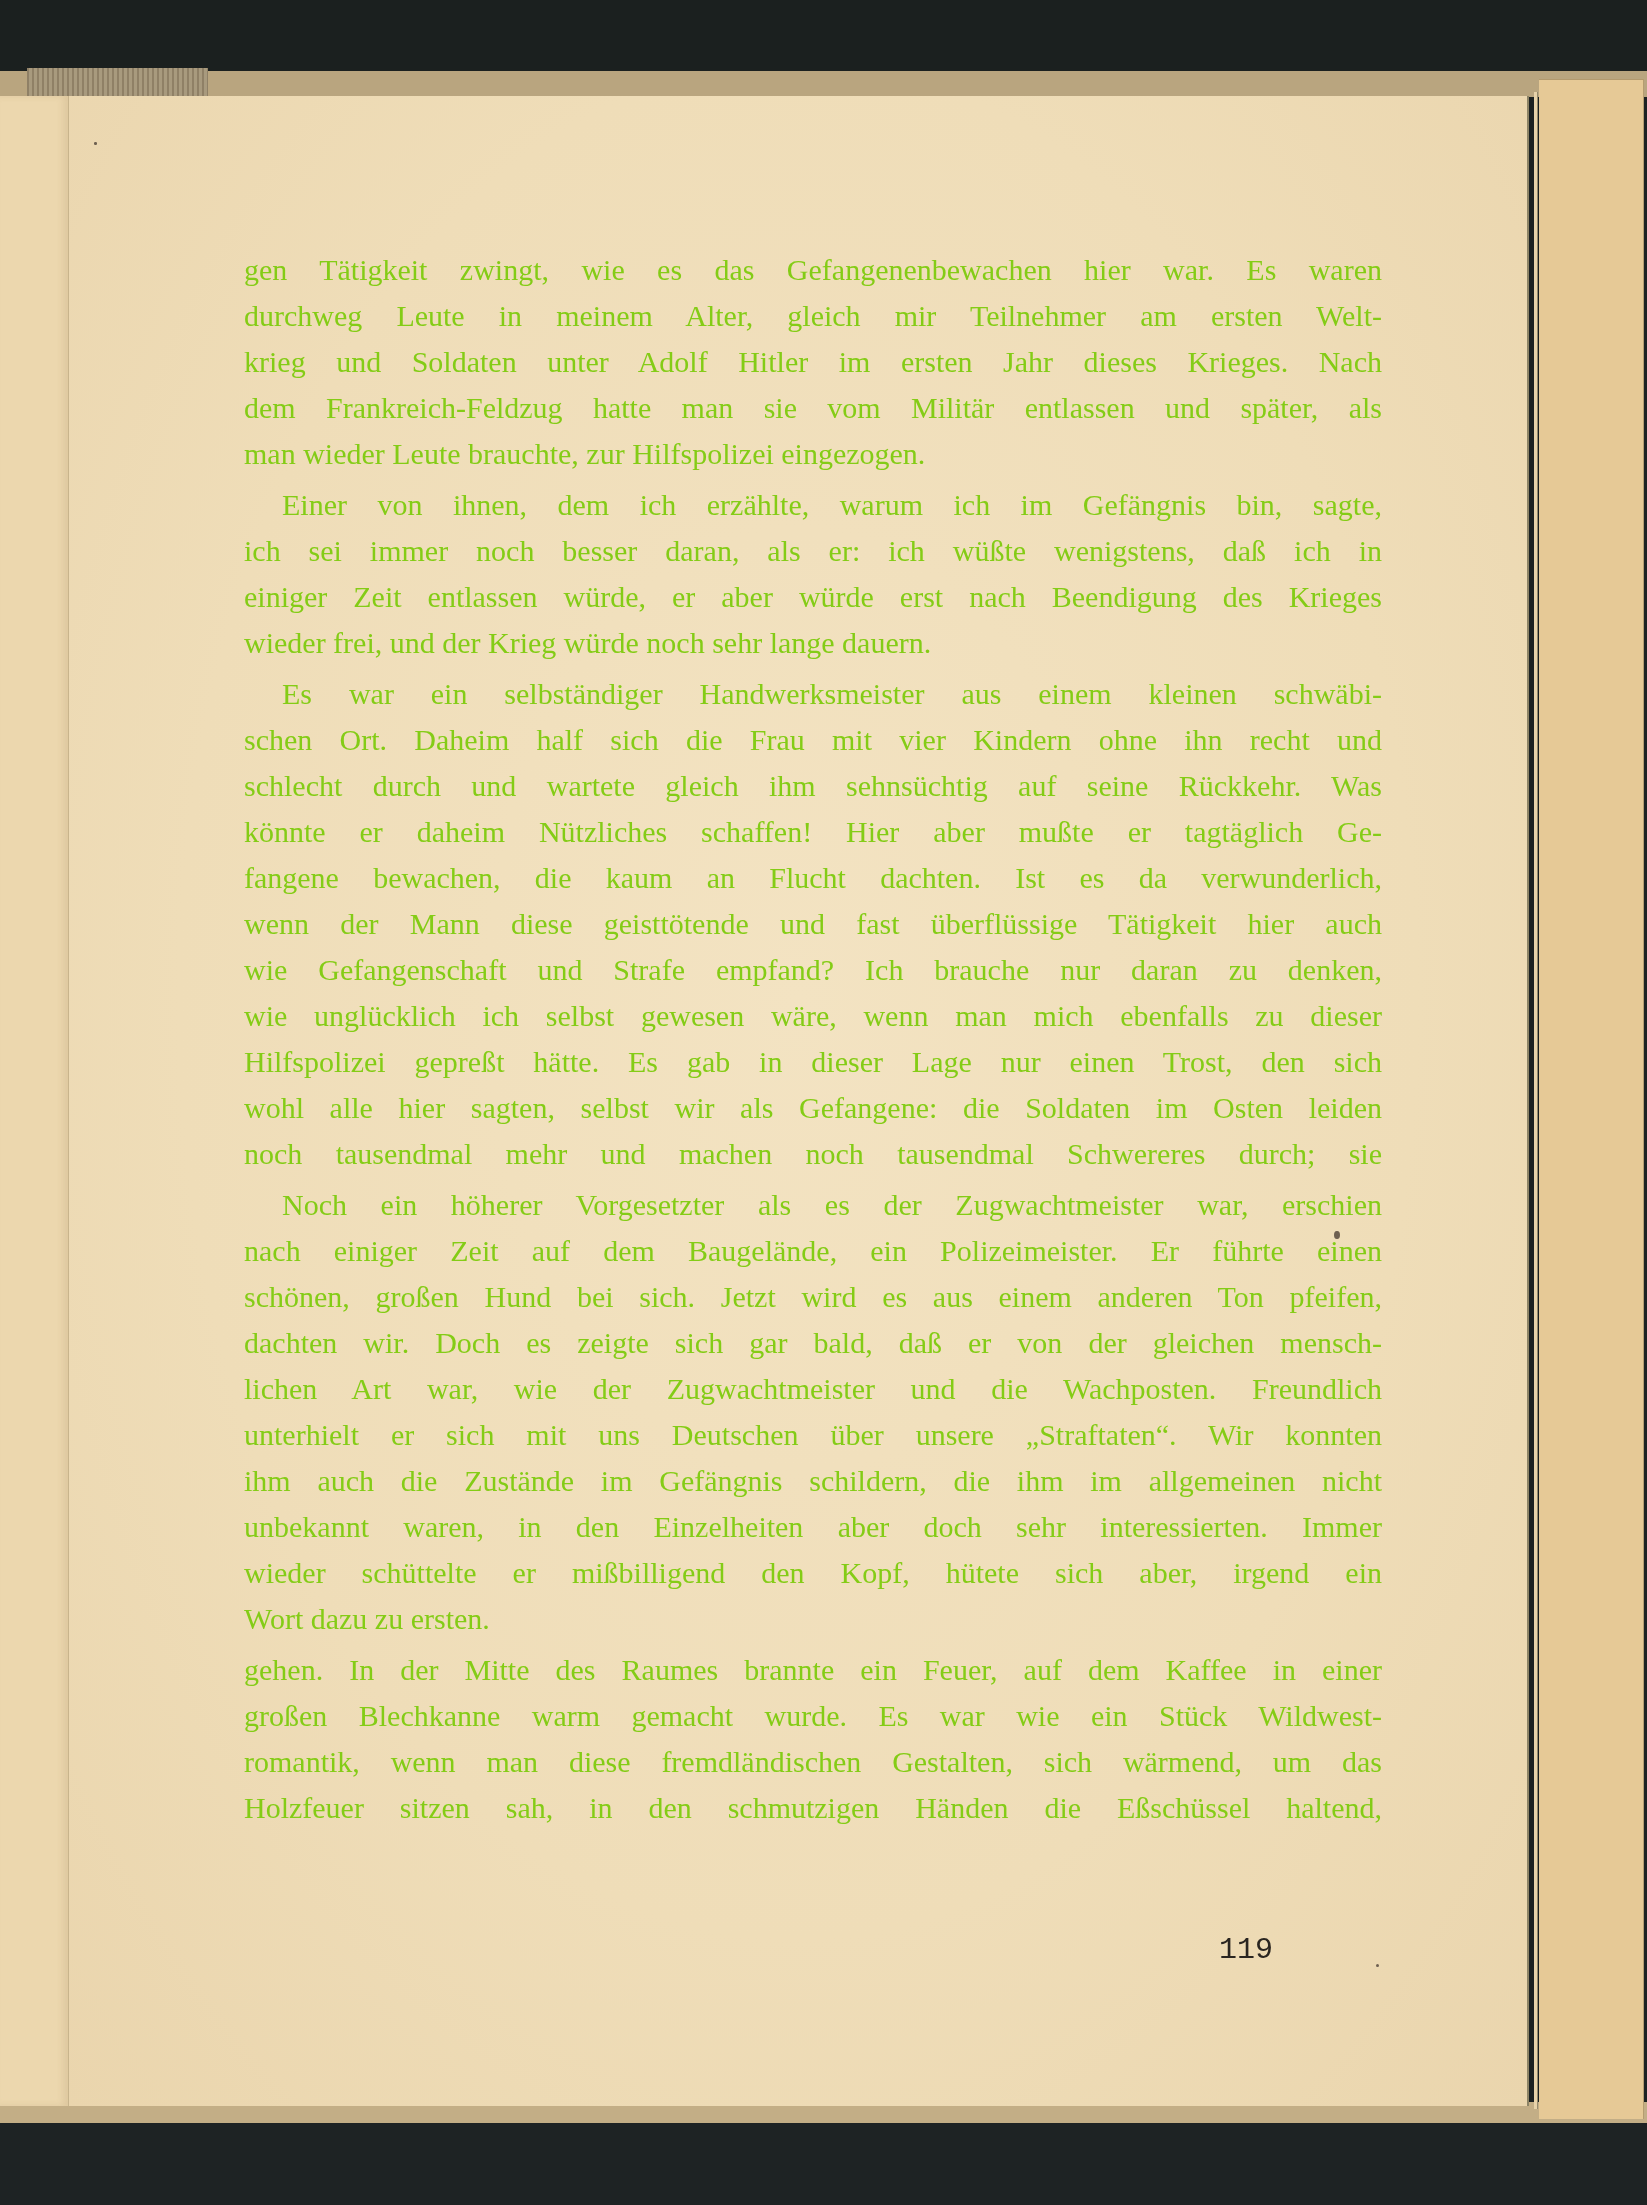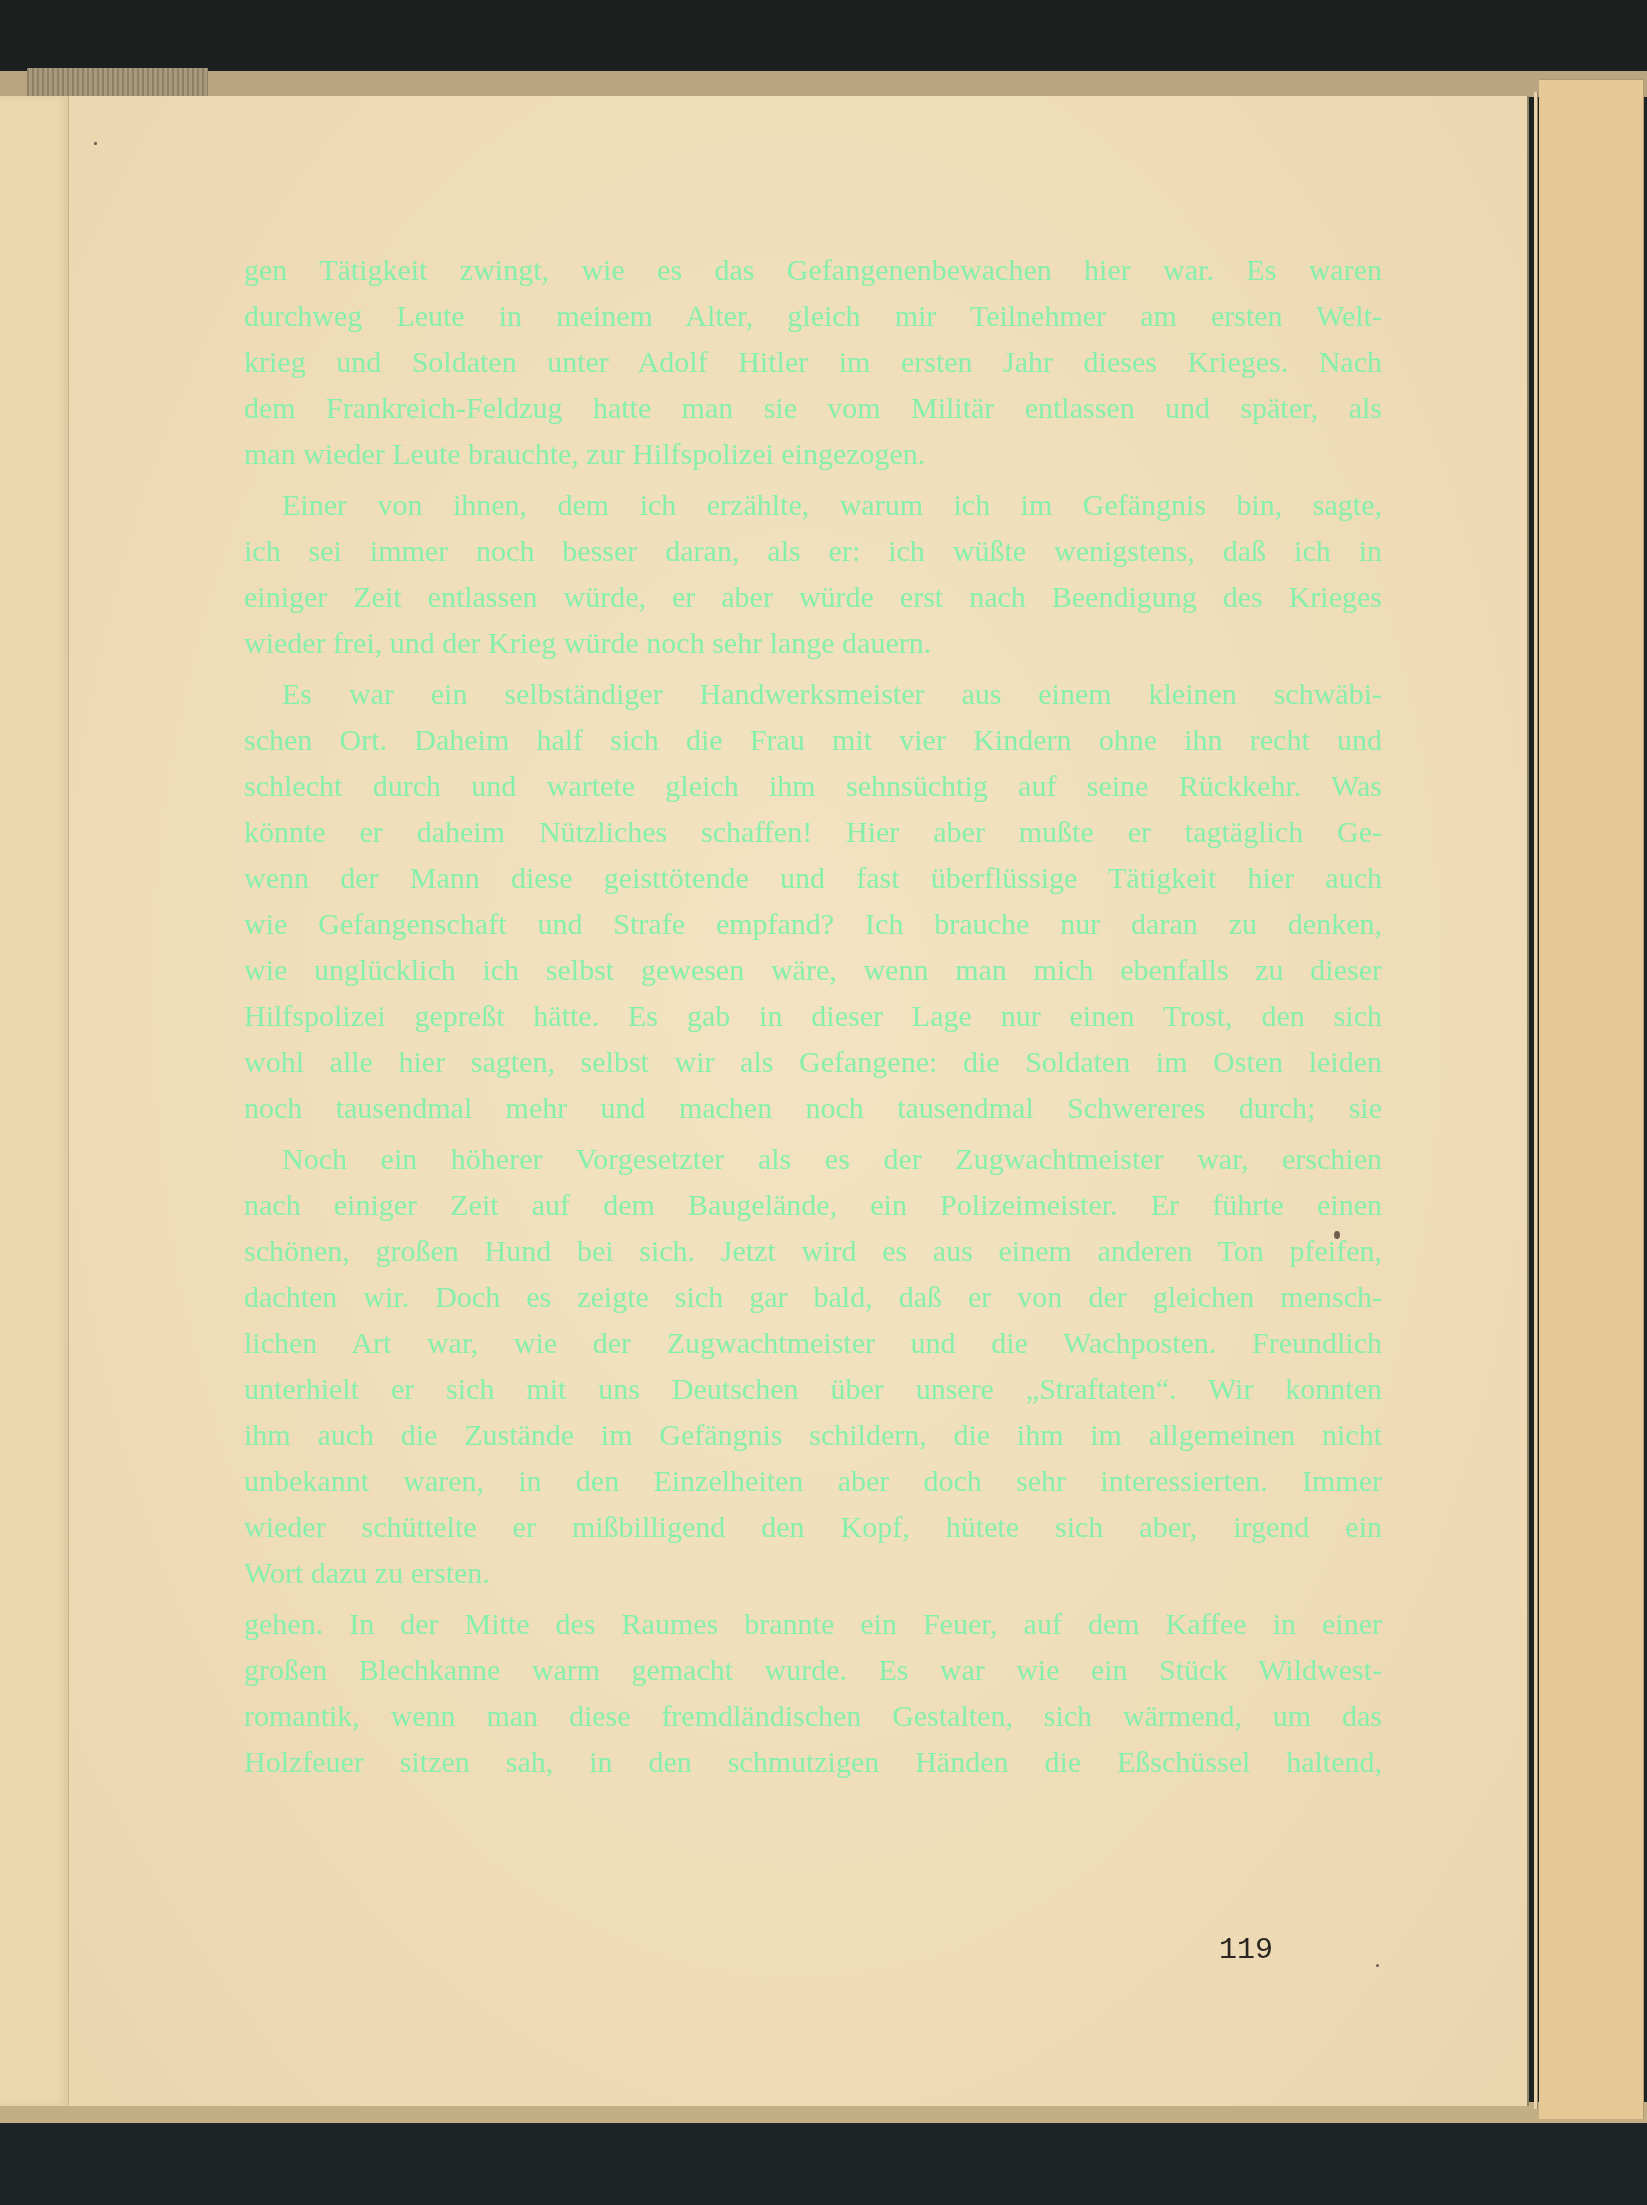--- a/index.html
+++ b/index.html
@@ -72,21 +72,21 @@
       left: 1539px; top: 79px;
       width: 104px; height: 2039px;
       background: #e6c996;
       border-top: 1.6px solid #b39a6e;
       border-right: 1.6px solid #b59c70;
     }
     .text-block {
       position: absolute;
       left: 244px; top: 247px;
       width: 1138px;
-      color: #86efac;
+      color: #84cc16;
       font-size: 30px;
       line-height: 46px;
       text-align: justify;
     }
     .paragraph {
       margin: 0 0 5px 0;
       text-indent: 0;
     }
     .line {
       display: block;
@@ -144,20 +144,21 @@
       <span class="line indent">Einer von ihnen, dem ich erzählte, warum ich im Gefängnis bin, sagte,</span>
       <span class="line">ich sei immer noch besser daran, als er: ich wüßte wenigstens, daß ich in</span>
       <span class="line">einiger Zeit entlassen würde, er aber würde erst nach Beendigung des Krieges</span>
       <span class="line last">wieder frei, und der Krieg würde noch sehr lange dauern.</span>
     </div>
     <div class="paragraph">
       <span class="line indent">Es war ein selbständiger Handwerksmeister aus einem kleinen schwäbi-</span>
       <span class="line">schen Ort. Daheim half sich die Frau mit vier Kindern ohne ihn recht und</span>
       <span class="line">schlecht durch und wartete gleich ihm sehnsüchtig auf seine Rückkehr. Was</span>
       <span class="line">könnte er daheim Nützliches schaffen! Hier aber mußte er tagtäglich Ge-</span>
+      <span class="line">fangene bewachen, die kaum an Flucht dachten. Ist es da verwunderlich,</span>
       <span class="line">wenn der Mann diese geisttötende und fast überflüssige Tätigkeit hier auch</span>
       <span class="line">wie Gefangenschaft und Strafe empfand? Ich brauche nur daran zu denken,</span>
       <span class="line">wie unglücklich ich selbst gewesen wäre, wenn man mich ebenfalls zu dieser</span>
       <span class="line">Hilfspolizei gepreßt hätte. Es gab in dieser Lage nur einen Trost, den sich</span>
       <span class="line">wohl alle hier sagten, selbst wir als Gefangene: die Soldaten im Osten leiden</span>
       <span class="line">noch tausendmal mehr und machen noch tausendmal Schwereres durch; sie</span>
     </div>
     <div class="paragraph">
       <span class="line indent">Noch ein höherer Vorgesetzter als es der Zugwachtmeister war, erschien</span>
       <span class="line">nach einiger Zeit auf dem Baugelände, ein Polizeimeister. Er führte einen</span>

